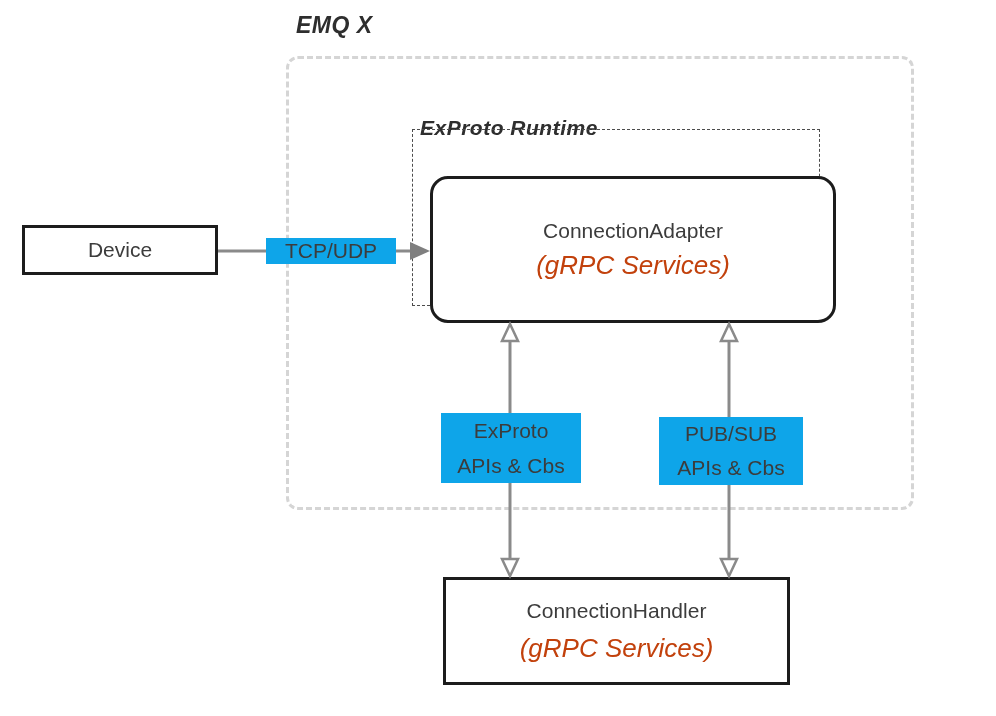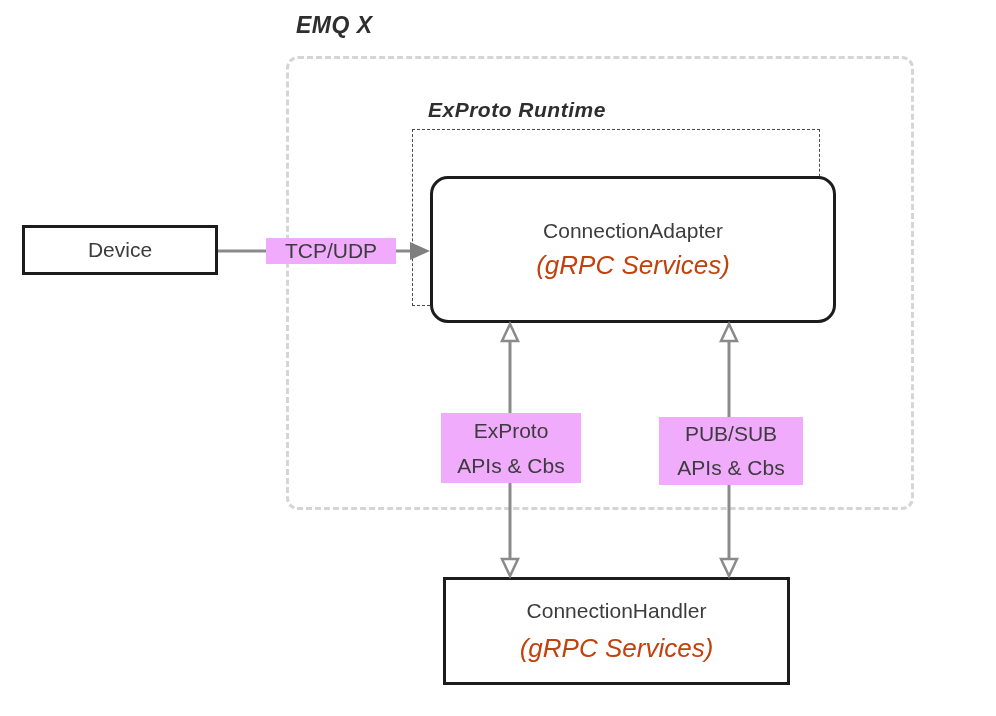--- a/index.html
+++ b/index.html
@@ -26,27 +26,26 @@
     top: 12px;
     font-size: 23px;
     font-weight: bold;
     font-style: italic;
     color: #2e2e2e;
     letter-spacing: 0.5px;
   }
   .runtime-title {
     position: absolute;
     left: 420px;
-    top: 98px;
+    top: 116px;
     font-size: 21px;
     font-weight: bold;
     font-style: italic;
     color: #2e2e2e;
     letter-spacing: 0.5px;
-    margin-left: 8px;
   }
 
   
   .outer-dashed {
     position: absolute;
     left: 286px;
     top: 56px;
     width: 628px;
     height: 454px;
     border: 3px dashed #d5d5d5;
@@ -122,21 +121,21 @@
   svg.arrows .hollow-head {
     fill: #ffffff;
     stroke: #8a8a8a;
     stroke-width: 2.5;
     stroke-linejoin: miter;
   }
 
   
   .edge-label {
     position: absolute;
-    background: #f0abfc;
+    background: #0ea5e9;
     color: #3c3c3c;
     font-size: 21px;
     text-align: center;
   }
   .edge-label.tcp {
     left: 266px;
     top: 238px;
     width: 130px;
     line-height: 26px;
   }

